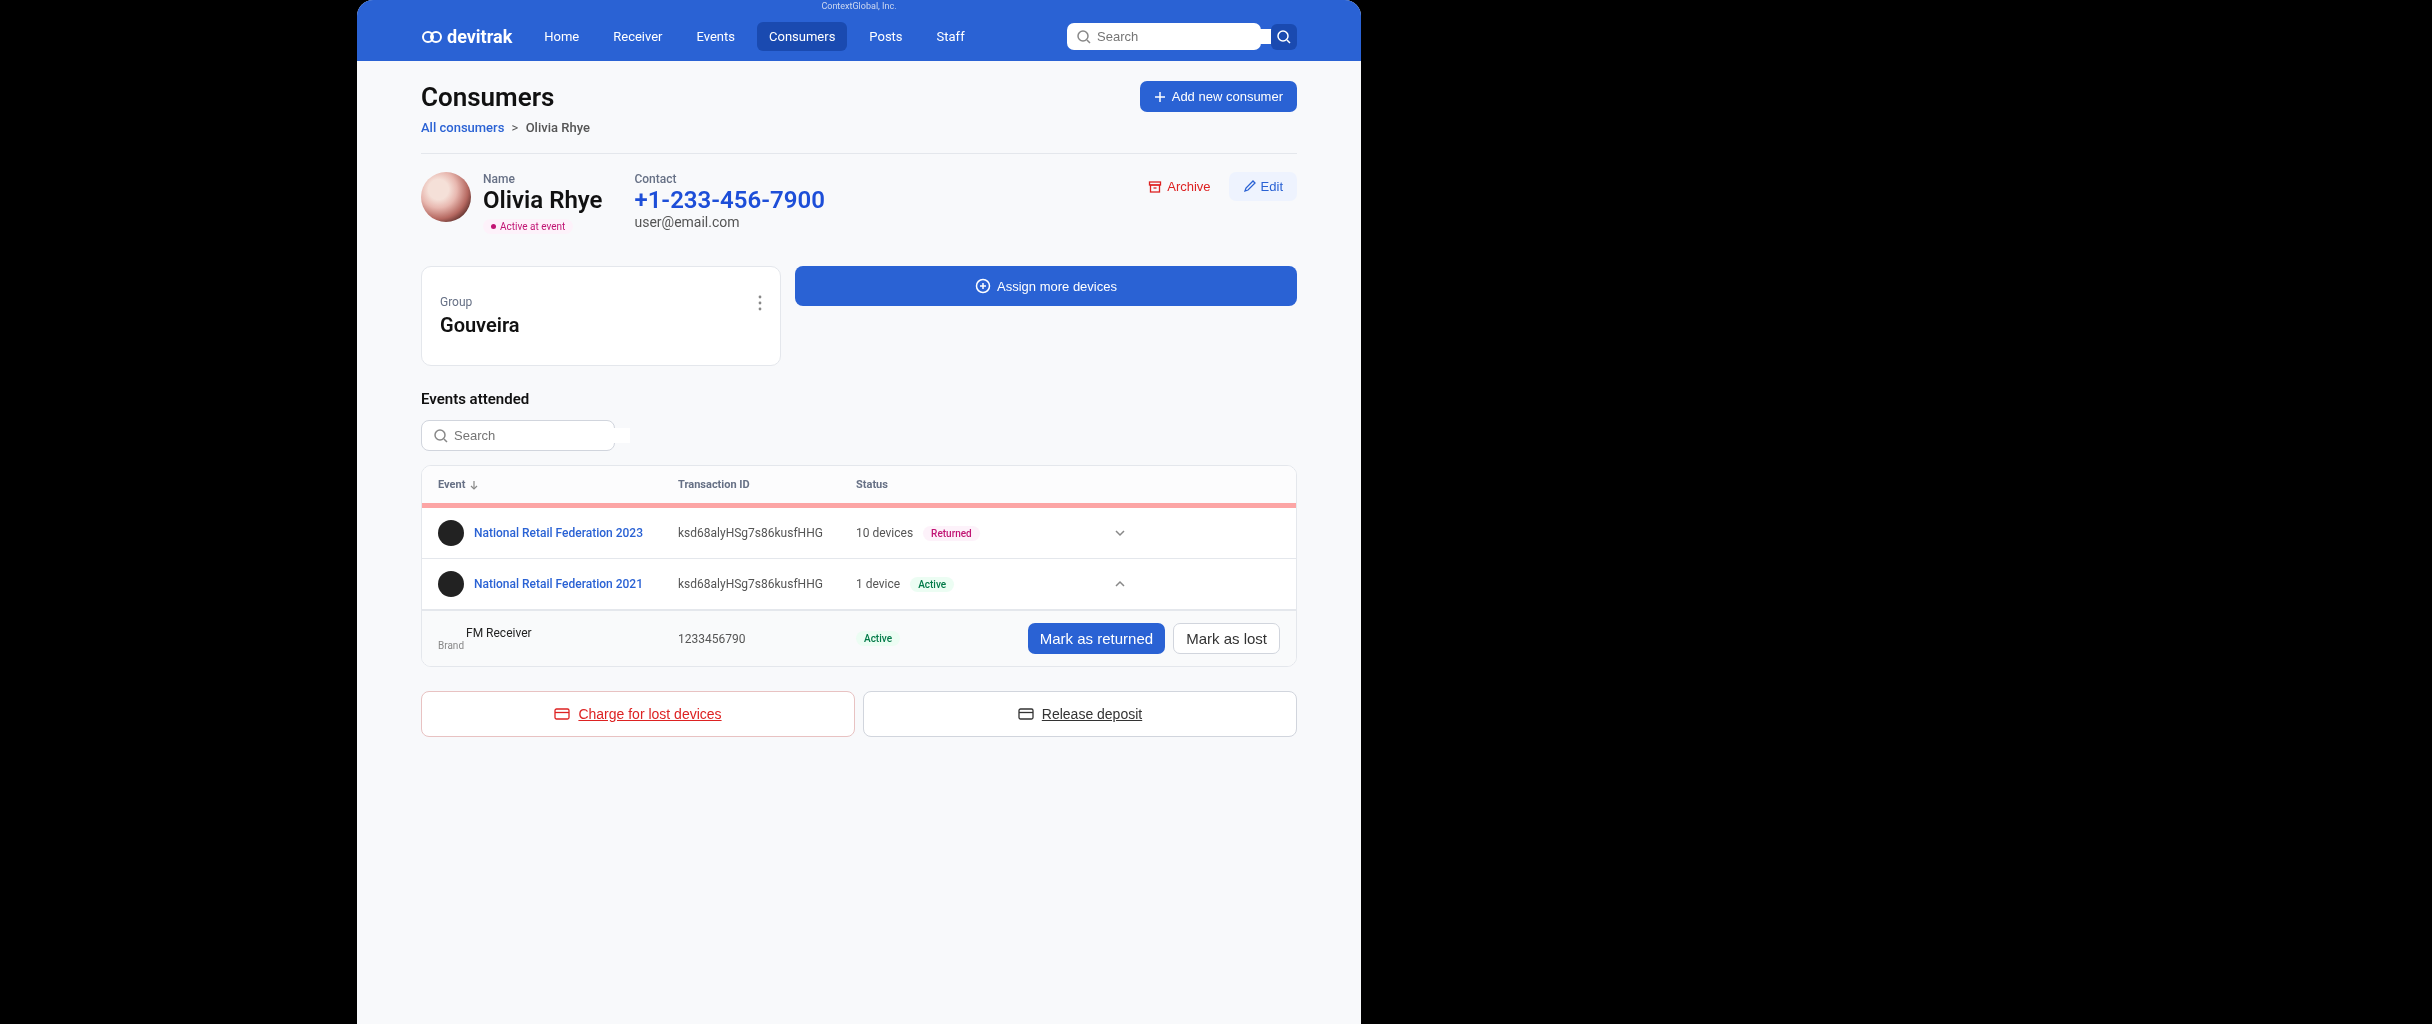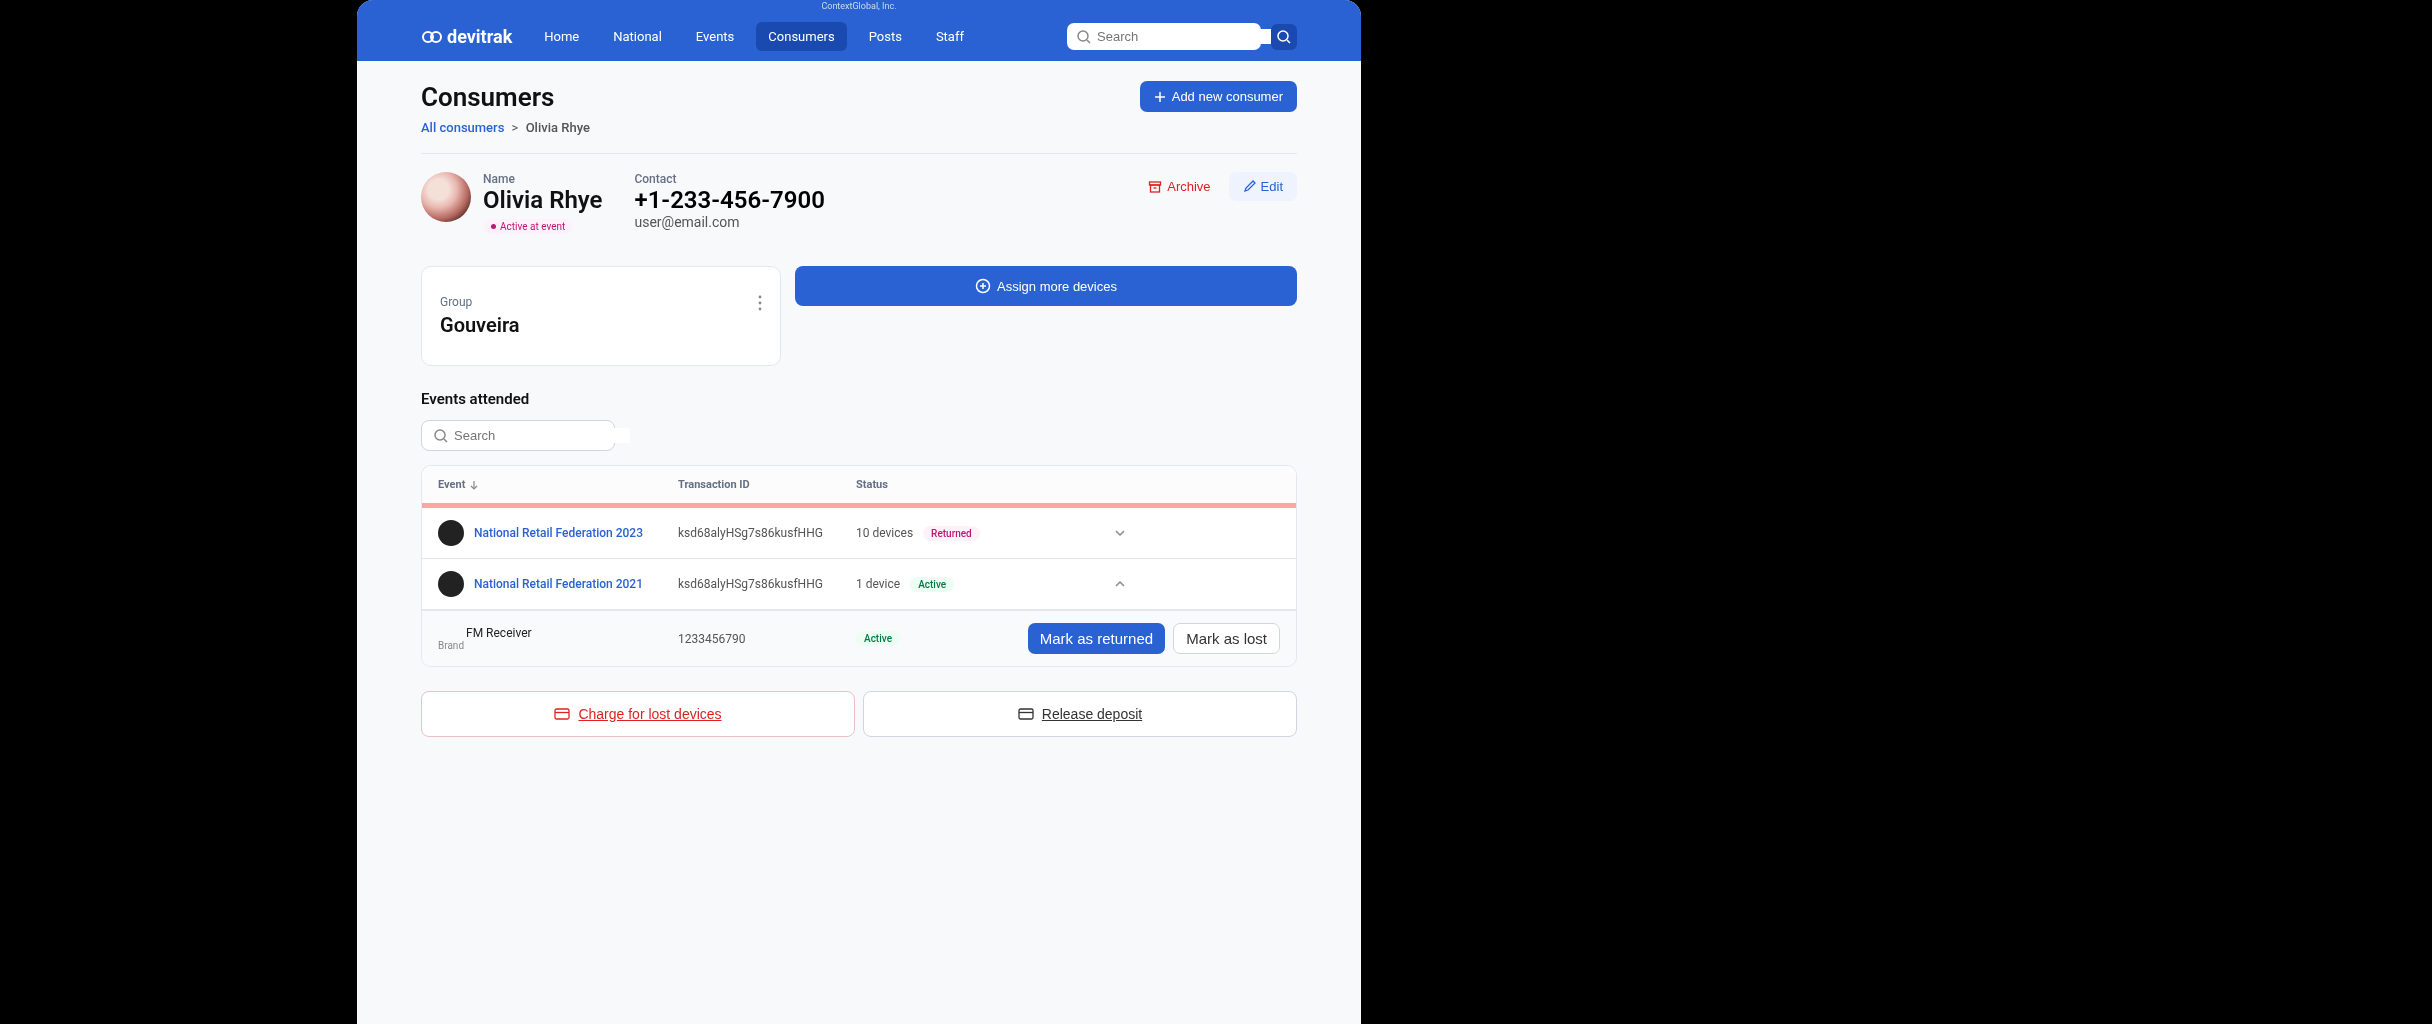--- a/index.html
+++ b/index.html
@@ -25,21 +25,21 @@
 .breadcrumb-current { color: #555; font-weight: 500; }
 .divider { height: 1px; background: #e4e7ec; margin-bottom: 18px; }
 .profile-row { display: flex; align-items: flex-start; margin-bottom: 32px; gap: 32px; }
 .avatar { width: 50px; height: 50px; border-radius: 50%; background: radial-gradient(circle at 35% 35%, #f5e0d8 22%, #e8b8b0 40%, #b56860 64%, #3a1a18 86%); position: relative; overflow: hidden; }
 .profile-left { display: flex; gap: 12px; align-items: flex-start; }
 .profile-info .label { font-size: 12px; color: #667085; font-weight: 500; }
 .profile-info .value { font-size: 24px; font-weight: 600; color: #111; }
 .status-badge { display: inline-flex; align-items: center; gap: 4px; font-size: 10px; background: #fdf2fa; color: #c11574; padding: 2px 8px; border-radius: 10px; margin-top: 4px; }
 .status-badge .dot { width: 5px; height: 5px; border-radius: 50%; background: #c11574; }
 .contact-block .label { font-size: 12px; color: #667085; font-weight: 500; }
-.contact-block .phone { font-size: 24px; font-weight: 600; color: #000000; }
+.contact-block .phone { font-size: 24px; font-weight: 600; color: #1d4ed8; }
 .contact-block .email { font-size: 14px; color: #555; }
 .profile-actions { margin-left: auto; display: flex; gap: 8px; }
 .archive-btn { color: #d22; background: transparent; border: none; font-size: 13px; font-weight: 500; display: flex; align-items: center; gap: 5px; cursor: pointer; padding: 6px 10px; }
 .edit-btn { color: #2a62d4; background: #eef3fe; border: none; border-radius: 7px; font-size: 13px; font-weight: 500; display: flex; align-items: center; gap: 5px; cursor: pointer; padding: 7px 14px; }
 .two-col { display: flex; gap: 14px; margin-bottom: 24px; }
 .card { background: #fff; border: 1px solid #e4e7ec; border-radius: 10px; padding: 28px 18px; }
 .group-card { width: 360px; display: flex; align-items: flex-start; justify-content: space-between; }
 .group-card .label { font-size: 12px; color: #667085; }
 .group-card .value { font-size: 20px; font-weight: 600; color: #111; margin-top: 4px; }
 .more-btn { color: #888; cursor: pointer; }
@@ -91,21 +91,21 @@
     <div class="logo">
       <span class="logo-rings">
         <svg width="22" height="12" viewBox="0 0 22 12">
             <circle cx="7" cy="6" r="5" fill="none" stroke="#fff" stroke-width="2"></circle>
             <circle cx="15" cy="6" r="5" fill="none" stroke="#fff" stroke-width="2"></circle>
           </svg>
       </span>
       <span>devitrak</span>
     </div>
     <a class="nav-item">Home</a>
-    <a class="nav-item">National</a>
+    <a class="nav-item">Receiver</a>
     <a class="nav-item">Events</a>
     <a class="nav-item active">Consumers</a>
     <a class="nav-item">Posts</a>
     <a class="nav-item">Staff</a>
     <div class="spacer"></div>
     <div class="search-bar">
       <svg class="search-icon-svg" width="14" height="14" viewBox="0 0 14 14">
           <circle cx="6" cy="6" r="5" fill="none" stroke="#888" stroke-width="1.5"></circle>
           <line x1="10" y1="10" x2="13" y2="13" stroke="#888" stroke-width="1.5"></line>
         </svg>

